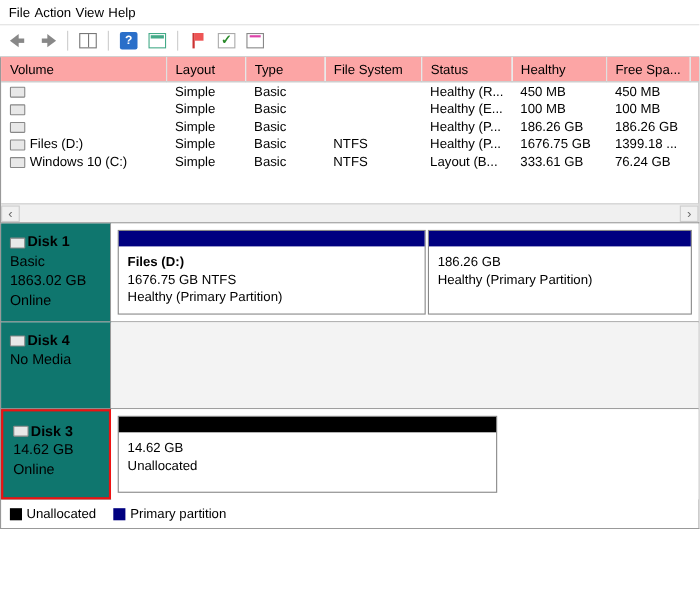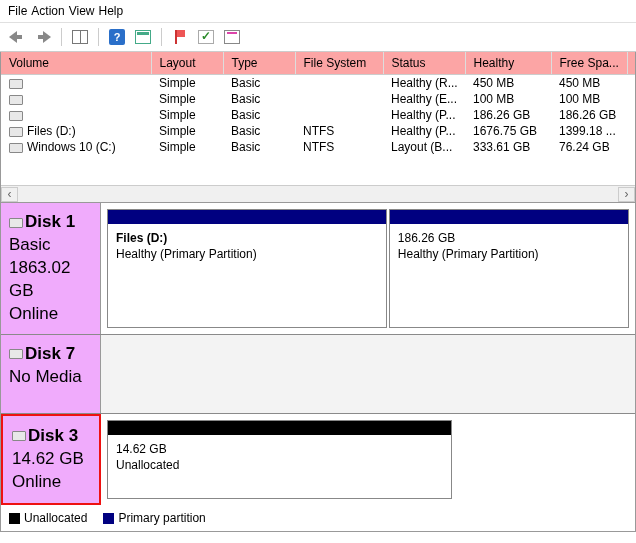--- a/index.html
+++ b/index.html
@@ -30,21 +30,21 @@
 table { border-collapse: collapse; width: 100%; table-layout: fixed; }
 th { text-align: left; font-weight: normal; padding: 4px 8px; border-right: 1px solid #ddd; border-bottom: 1px solid #ccc; background: #fca5a5; white-space:nowrap; overflow:hidden;}
 td { padding: 1px 8px; white-space: nowrap; overflow:hidden;}
 .drive-ico { display:inline-block; width:14px; height:10px; background:#e8e8e8; border:1px solid #888; border-radius:1px; margin-right:4px; vertical-align:middle;}
 
 .hscroll { height:17px; background:#f0f0f0; border-top:1px solid #ccc; display:flex; align-items:center; justify-content:space-between;}
 .hscroll .arr { width:17px;height:15px;text-align:center;line-height:13px;color:#666;border:1px solid #ccc;}
 
 .disks-panel { border:1px solid #999; border-top:none; }
 .disk-row { display:flex; border-bottom:1px solid #8a8a8a; }
-.disk-label { width:100px; padding:8px; background:#f0abfc; border-right:1px solid #999; font-size:17px; line-height:1.35;}
+.disk-label { width:100px; padding:8px; background:#0f766e; border-right:1px solid #999; font-size:13px; line-height:1.35;}
 .disk-label.hl { border:2px solid #e11; padding:9px;}
 .disk-title { font-weight: bold; }
 .disk-title .drive-ico{margin-right:2px}
 .disk-parts { flex:1; display:flex; padding:6px; gap:2px; background:#fff;}
 .disk-parts.nomedia { background:#f3f3f3; }
 .part { flex:1; border:1px solid #888; }
 .part-head { height:14px; }
 .part-head.navy { background:#000080; }
 .part-head.black { background:#000; }
 .part-body { padding:6px 8px; line-height:1.35; min-height:54px;}
@@ -186,37 +186,38 @@
     <div class="disk-title"><span class="drive-ico"></span><span>Disk 1</span></div>
     <div>Basic</div>
     <div>1863.02 GB</div>
     <div>Online</div>
   </div>
   <div class="disk-parts">
     <div class="part" style="flex:2.1">
       <div class="part-head navy"></div>
       <div class="part-body">
         <div class="part-name">Files  (D:)</div>
+        <div>1676.75 GB NTFS</div>
         <div>Healthy (Primary Partition)</div>
       </div>
     </div>
     <div class="part" style="flex:1.8">
       <div class="part-head navy"></div>
       <div class="part-body">
         <div class="part-name"></div>
         <div>186.26 GB</div>
         <div>Healthy (Primary Partition)</div>
       </div>
     </div>
   </div>
 </div>
 
 <div class="disk-row">
   <div class="disk-label">
-    <div class="disk-title"><span class="drive-ico"></span><span>Disk 7</span></div>
+    <div class="disk-title"><span class="drive-ico"></span><span>Disk 4</span></div>
     <div></div>
     <div>No Media</div>
   </div>
   <div class="disk-parts nomedia" style="min-height:78px"></div>
 </div>
 
 <div class="disk-row" style="border-bottom:none">
   <div class="disk-label hl">
     <div class="disk-title"><span class="drive-ico"></span><span>Disk 3</span></div>
     <div>14.62 GB</div>

